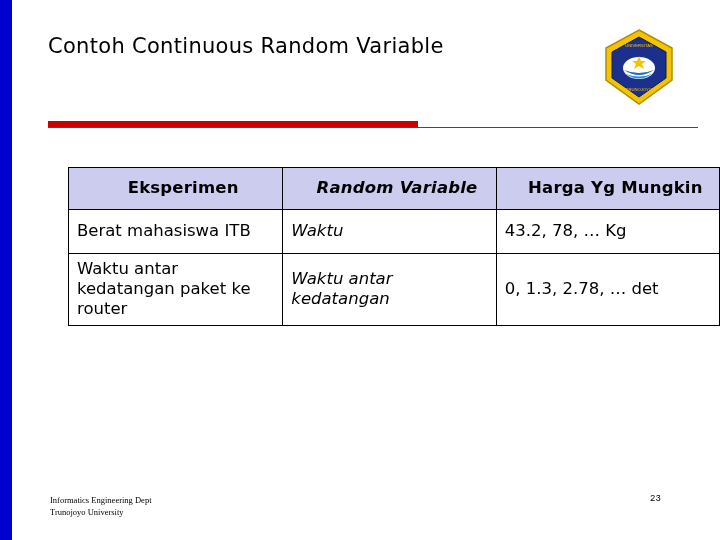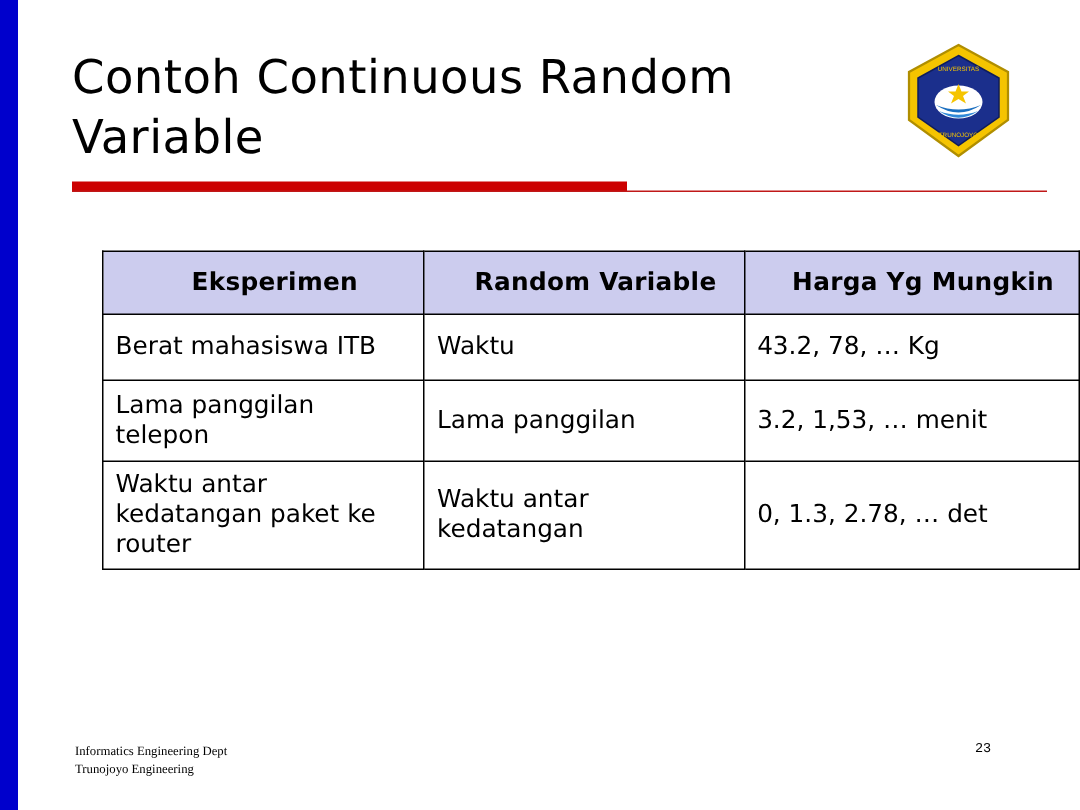--- a/index.html
+++ b/index.html
@@ -27,21 +27,21 @@
     width: 12px;
     height: 540px;
     background: #0000cc;
   }
   
   .title {
     position: absolute;
     left: 48px;
     top: 33px;
     width: 520px;
-    font-size: 31px;
+    font-size: 21px;
     line-height: 1.28;
     color: #000000;
     font-family: "DejaVu Sans", sans-serif;
     font-weight: normal;
     letter-spacing: 0.3px;
   }
   
   .rule-thin {
     position: absolute;
     left: 48px;
@@ -92,21 +92,21 @@
     font-size: 16.5px;
     letter-spacing: 0.2px;
     height: 32px;
     padding-left: 23px;
   }
   table.main tbody td {
     background: #ffffff;
     border-radius: 15px;
   }
   .col1 { width: 190px; }
-  .col2 { width: 192px; }
+  .col2 { width: 192px; font-style: italic; }
   .col3 { width: 203px; margin-left: 15px; }
   tr.r1 td { height: 34px; }
   tr.r2 td { height: 34px; }
   tr.r3 td { height: 44px; }
   tr.r4 td { height: 62px; }
   
   .footer {
     position: absolute;
     left: 50px;
     top: 494px;
@@ -157,34 +157,29 @@
           <th class="col2">Random Variable</th>
           <th class="col3">Harga Yg Mungkin</th>
         </tr>
       </thead>
       <tbody>
         <tr class="r1">
           <td class="col1">Berat mahasiswa ITB</td>
           <td class="col2">Waktu</td>
           <td class="col3">43.2, 78, … Kg</td>
         </tr>
-        <tr class="r3">
-          <td class="col1">Lama panggilan telepon</td>
-          <td class="col2">Lama panggilan</td>
-          <td class="col3">3.2, 1,53, … menit</td>
-        </tr>
         <tr class="r4">
           <td class="col1">Waktu antar kedatangan paket ke router</td>
           <td class="col2">Waktu antar kedatangan</td>
           <td class="col3">0, 1.3, 2.78, … det</td>
         </tr>
       </tbody>
     </table>
   </div>
 
   <div class="footer">
     <div>Informatics Engineering Dept</div>
-    <div>Trunojoyo Engineering</div>
+    <div>Trunojoyo University</div>
   </div>
 
   <div class="page-num">23</div>
 
 </div>
 
 </body></html>

